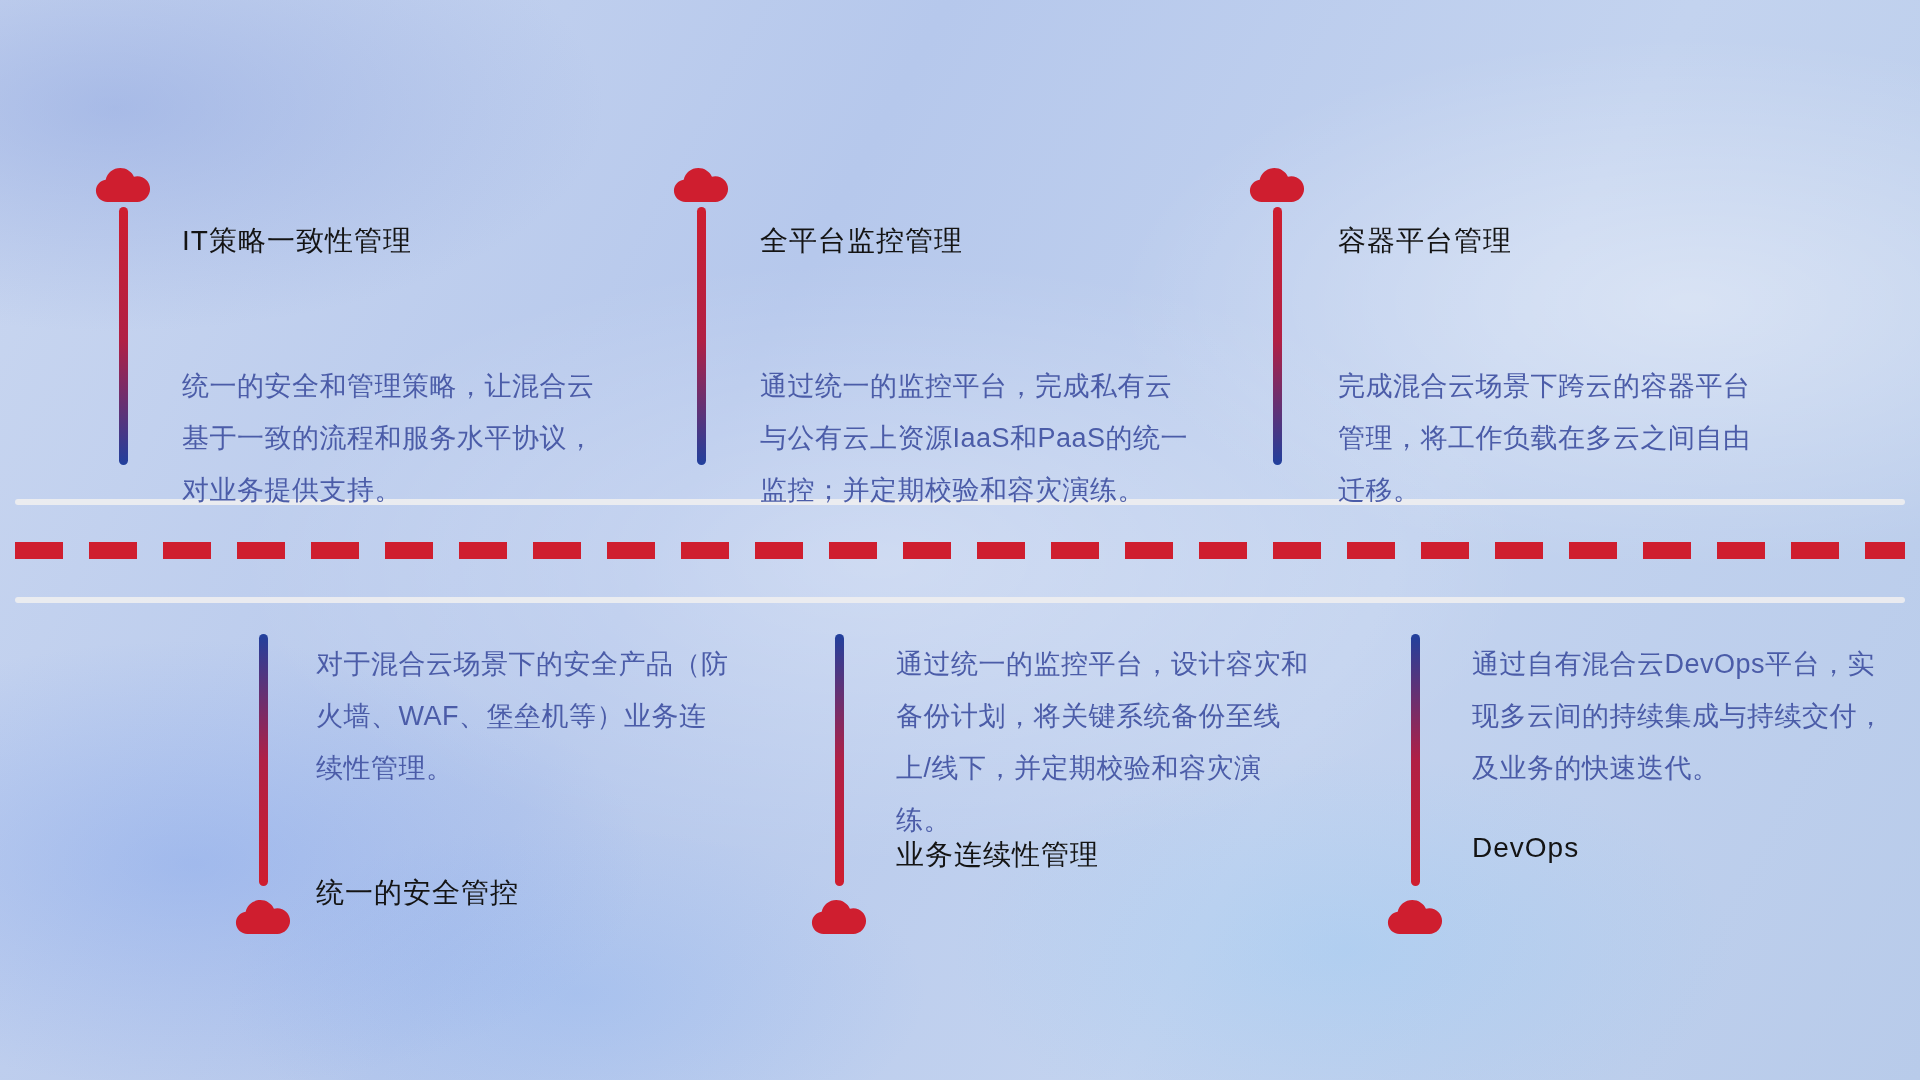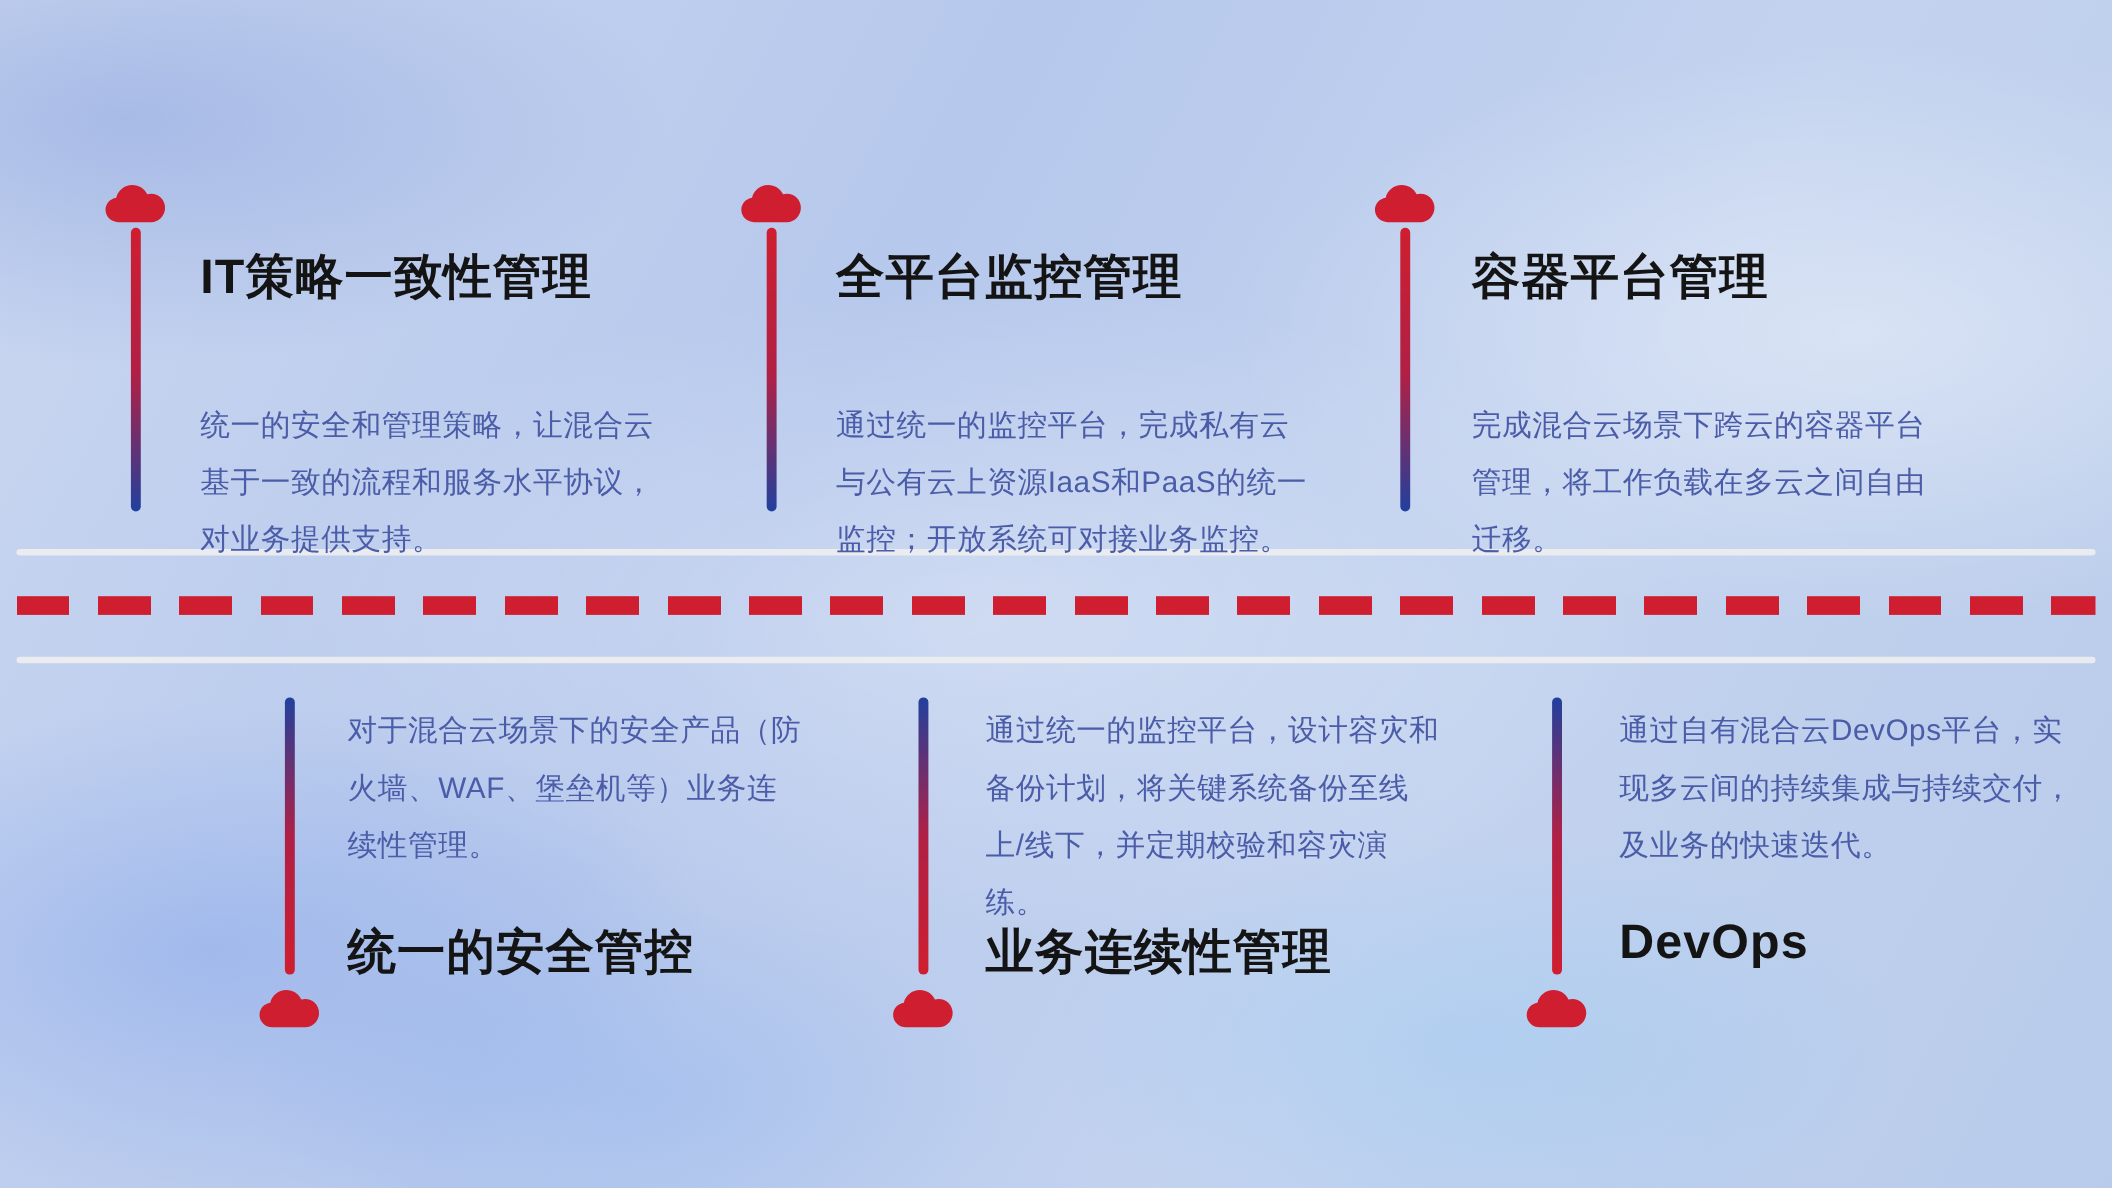--- a/index.html
+++ b/index.html
@@ -70,22 +70,22 @@
   .stem {
     position: absolute;
     width: 9px;
     border-radius: 5px;
   }
   .stem.down  { background: linear-gradient(180deg, #cf1e2f 0%, #b02045 52%, #21409d 100%); }
   .stem.up    { background: linear-gradient(180deg, #21409d 0%, #b02045 50%, #cf1e2f 100%); }
 
   .title {
     position: absolute;
-    font-size: 44px;
-    font-weight: 700;
+    font-size: 28px;
+    font-weight: 400;
     color: var(--title);
     letter-spacing: 1px;
     white-space: nowrap;
   }
 
   .desc {
     position: absolute;
     font-size: 27px;
     line-height: 52px;
     color: var(--desc);
@@ -115,39 +115,39 @@
     <div class="title" style="left:182px; top:222px;">IT策略一致性管理</div>
     <div class="desc" style="left:182px; top:360px; width:415px;">统一的安全和管理策略，让混合云基于一致的流程和服务水平协议，对业务提供支持。</div>
   </div>
 
   <div class="item">
     <svg class="cloud" style="left:672px; top:166px;">
         <use href="#cloud-shape"></use>
       </svg>
     <div class="stem down" style="left:697px; top:207px; height:258px;"></div>
     <div class="title" style="left:760px; top:222px;text-align:right;">全平台监控管理</div>
-    <div class="desc" style="left:760px; top:360px; width:430px;">通过统一的监控平台，完成私有云与公有云上资源IaaS和PaaS的统一监控；开放系统可对接业务监控。</div>
+    <div class="desc" style="left:760px; top:360px; width:430px;">通过统一的监控平台，完成私有云与公有云上资源IaaS和PaaS的统一监控；并定期校验和容灾演练。</div>
   </div>
 
   <div class="item">
     <svg class="cloud" style="left:1248px; top:166px;">
         <use href="#cloud-shape"></use>
       </svg>
     <div class="stem down" style="left:1273px; top:207px; height:258px;"></div>
     <div class="title" style="left:1338px; top:222px;">容器平台管理</div>
     <div class="desc" style="left:1338px; top:360px; width:415px;">完成混合云场景下跨云的容器平台管理，将工作负载在多云之间自由迁移。</div>
   </div>
 
   <div class="item">
     <div class="stem up" style="left:259px; top:634px; height:252px;"></div>
     <svg class="cloud" style="left:234px; top:898px;">
         <use href="#cloud-shape"></use>
       </svg>
     <div class="desc" style="left:316px; top:638px; width:415px;">对于混合云场景下的安全产品（防火墙、WAF、堡垒机等）业务连续性管理。</div>
-    <div class="title" style="left:316px; top:836px;">统一的安全管控</div>
+    <div class="title" style="left:316px; top:874px;">统一的安全管控</div>
   </div>
 
   <div class="item">
     <div class="stem up" style="left:835px; top:634px; height:252px;"></div>
     <svg class="cloud" style="left:810px; top:898px;">
         <use href="#cloud-shape"></use>
       </svg>
     <div class="desc" style="left:896px; top:638px; width:420px;">通过统一的监控平台，设计容灾和备份计划，将关键系统备份至线上/线下，并定期校验和容灾演练。</div>
     <div class="title" style="left:896px; top:836px;">业务连续性管理</div>
   </div>

